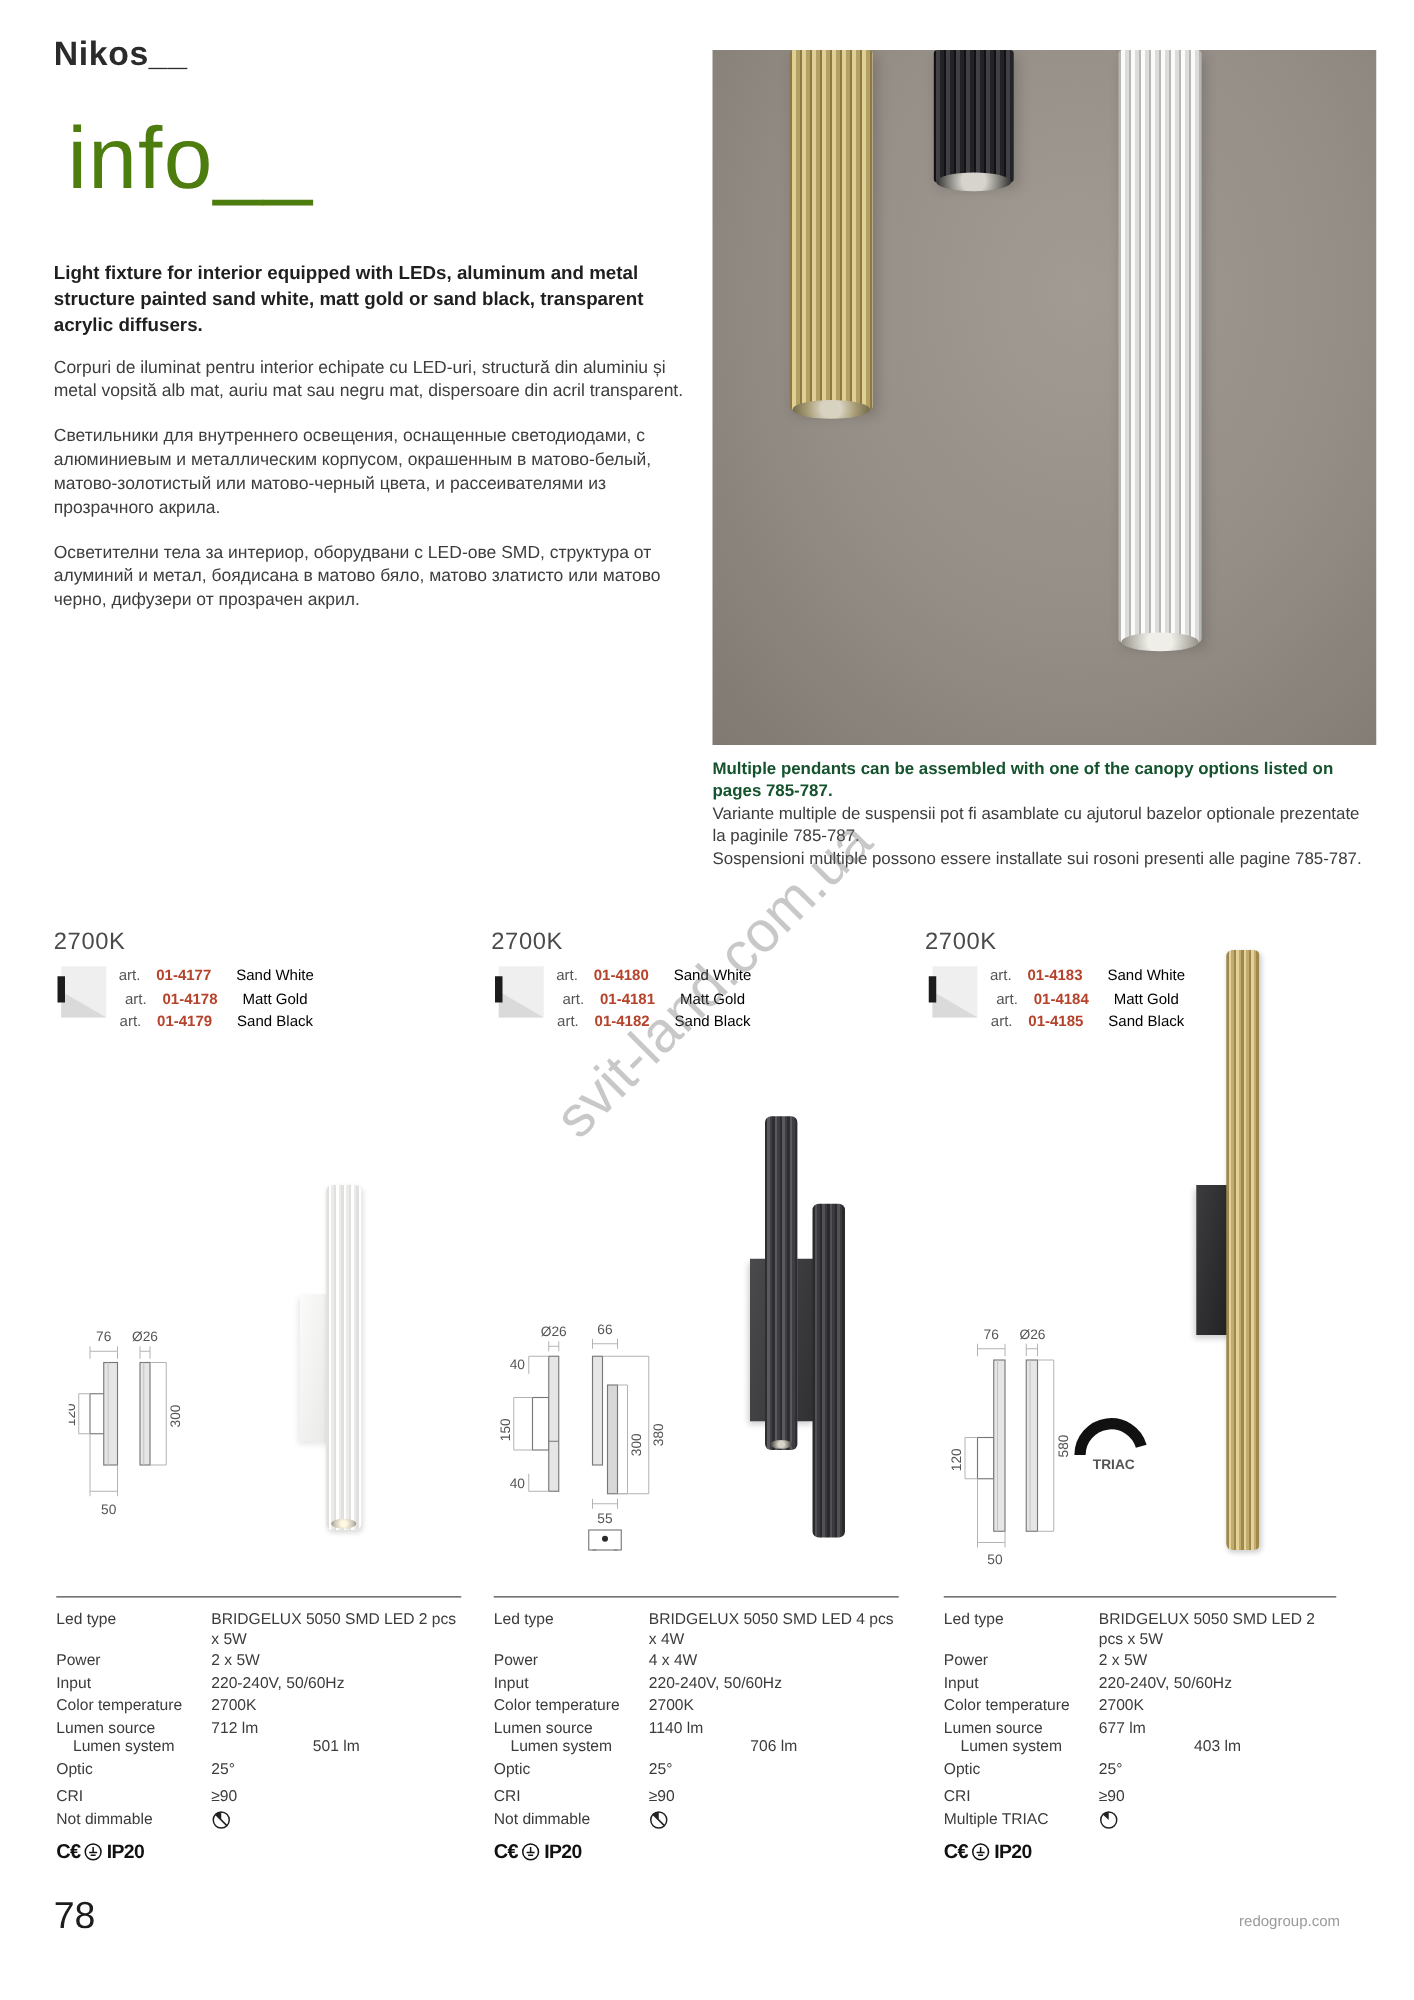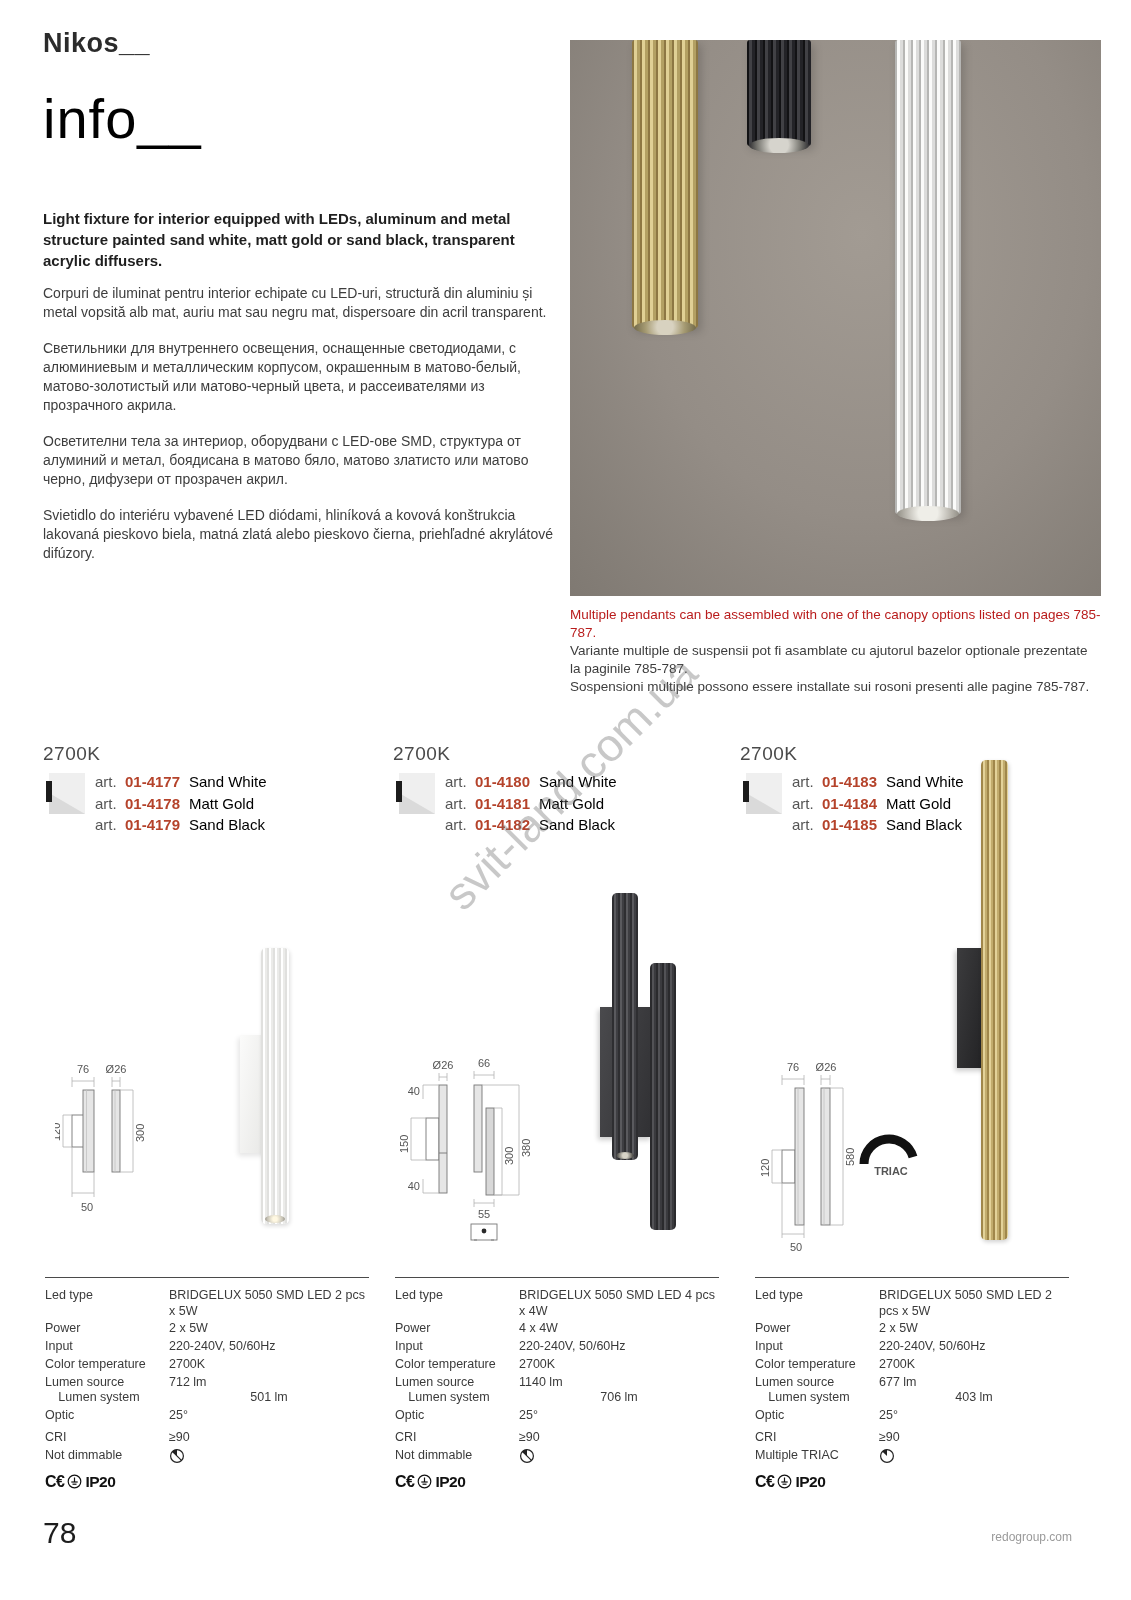--- a/index.html
+++ b/index.html
@@ -1,49 +1,49 @@
 <!DOCTYPE html>
 <html><head>
 <meta charset="utf-8">
 <style>
   html,body{margin:0;padding:0;background:#fff;}
   .page{position:relative;width:1102px;height:1600px;background:#fff;overflow:hidden;
         font-family:"Liberation Sans",sans-serif;color:#3c3c3c;}
   
   .brand{position:absolute;left:43px;top:28px;font-size:27px;font-weight:bold;color:#2b2b2b;letter-spacing:.5px;}
-  .title{position:absolute;left:43px;top:86px;font-size:56px;font-weight:200;color:#000000;letter-spacing:1px;}
+  .title{position:absolute;left:54px;top:86px;font-size:70px;font-weight:200;color:#4d7c0f;letter-spacing:1px;}
   .intro{position:absolute;left:43px;top:208px;width:488px;font-size:15px;font-weight:bold;line-height:1.4;color:#1f1f1f;}
   .descs{position:absolute;left:43px;top:284px;width:518px;display:flex;flex-direction:column;gap:17px;
          font-size:14px;line-height:1.36;color:#3d3d3d;}
   .descs p{margin:0;}
   
   .photo{position:absolute;left:570px;top:40px;width:531px;height:556px;overflow:hidden;
          background:radial-gradient(ellipse at 55% 35%, #a29b93 0%, #948d86 55%, #7f7972 100%);}
   .tube{position:absolute;top:0;border-radius:3px;box-shadow:3px 4px 10px rgba(0,0,0,.18);}
   .tube-gold{left:62px;width:66px;height:288px;
       background:repeating-linear-gradient(90deg,#8d7743 0 2px,#e0d095 2px 5px,#b3a063 5px 8px);}
   .tube-black{left:177px;width:64px;height:106px;
       background:repeating-linear-gradient(90deg,#121214 0 2px,#414145 2px 5px,#232327 5px 8px);}
   .tube-white{left:325px;width:66px;height:474px;
       background:repeating-linear-gradient(90deg,#b6b6b4 0 2px,#fbfbfa 2px 5px,#dcdcdb 5px 8px);}
   .tube-cap{position:absolute;left:2px;right:2px;bottom:-7px;height:15px;border-radius:50%;}
   .cap-gold{background:radial-gradient(circle at 50% 45%, #d8d2c0 25%, #a79c74 60%, #6e6647 100%);}
   .cap-black{background:radial-gradient(circle at 50% 45%, #d6d4cd 30%, #76756f 70%, #26262a 100%);}
   .cap-white{background:radial-gradient(circle at 50% 45%, #efeee8 30%, #b9b6ae 70%, #8e8b82 100%);}
   .photo-caption{position:absolute;left:570px;top:606px;width:531px;font-size:13.5px;line-height:1.33;color:#3d3d3d;}
   .photo-caption p{margin:0;}
-  .pc-bold{font-weight:normal;color:#b91c1c;}
+  .pc-bold{font-weight:bold;color:#14532d;}
   
   .watermark{position:absolute;left:340px;top:608px;width:460px;height:350px;display:flex;
              align-items:center;justify-content:center;pointer-events:none;z-index:30;}
   .watermark span{transform:rotate(-45deg);font-size:46px;color:rgba(110,110,110,.38);white-space:nowrap;}
   
   .col-head{position:absolute;top:743px;font-size:19px;color:#4a4a4a;letter-spacing:.5px;}
   .art-block{position:absolute;top:770px;display:flex;}
-  .art-rows{display:flex;flex-direction:column;gap:4.5px;font-size:15px;margin-left:8px;padding-top:3px;}
+  .art-rows{display:flex;flex-direction:column;gap:4.5px;font-size:12px;margin-left:8px;padding-top:3px;align-items:center;}
   .art-row{display:flex;}
   .art-prefix{width:30px;color:#555;}
   .art-code{width:64px;font-weight:bold;color:#b5432b;}
   .art-finish{color:#000000;}
   
   .abs{position:absolute;}
   .fx-plate-white{left:240px;top:1035px;width:27px;height:118px;
       background:linear-gradient(100deg,#fbfbfa,#e7e7e5);box-shadow:-2px 3px 5px rgba(0,0,0,.10);}
   .fx-tube-white{left:261px;top:948px;width:28px;height:276px;border-radius:5px;
       background:repeating-linear-gradient(90deg,#e0e0de 0 2px,#ffffff 2px 4px,#ebebe9 4px 6px);
@@ -90,21 +90,20 @@
 <div class="page">
 
   <div class="brand">Nikos__</div>
   <div class="title">info__</div>
   <div class="intro">Light fixture for interior equipped with LEDs, aluminum and metal structure painted sand white, matt gold or sand black, transparent acrylic diffusers.</div>
 
   <div class="descs">
     <p>Corpuri de iluminat pentru interior echipate cu LED-uri, structură din aluminiu și metal vopsită alb mat, auriu mat sau negru mat, dispersoare din acril transparent.</p>
     <p>Светильники для внутреннего освещения, оснащенные светодиодами, с алюминиевым и металлическим корпусом, окрашенным в матово-белый, матово-золотистый или матово-черный цвета, и рассеивателями из прозрачного акрила.</p>
     <p>Осветителни тела за интериор, оборудвани с LED-ове SMD, структура от алуминий и метал, боядисана в матово бяло, матово златисто или матово черно, дифузери от прозрачен акрил.</p>
-    <p>Svietidlo do interiéru vybavené LED diódami, hliníková a kovová konštrukcia lakovaná pieskovo biela, matná zlatá alebo pieskovo čierna, priehľadné akrylátové difúzory.</p>
   </div>
 
   <div class="photo">
     <div class="tube tube-gold">
         <div class="tube-cap cap-gold"></div>
       </div>
     <div class="tube tube-black">
         <div class="tube-cap cap-black"></div>
       </div>
     <div class="tube tube-white">

